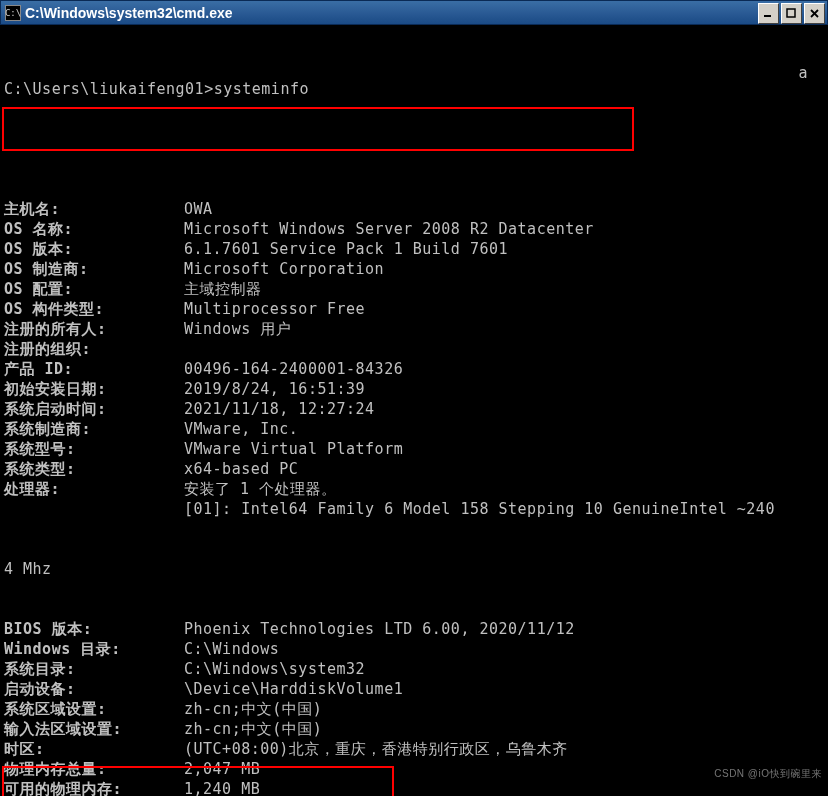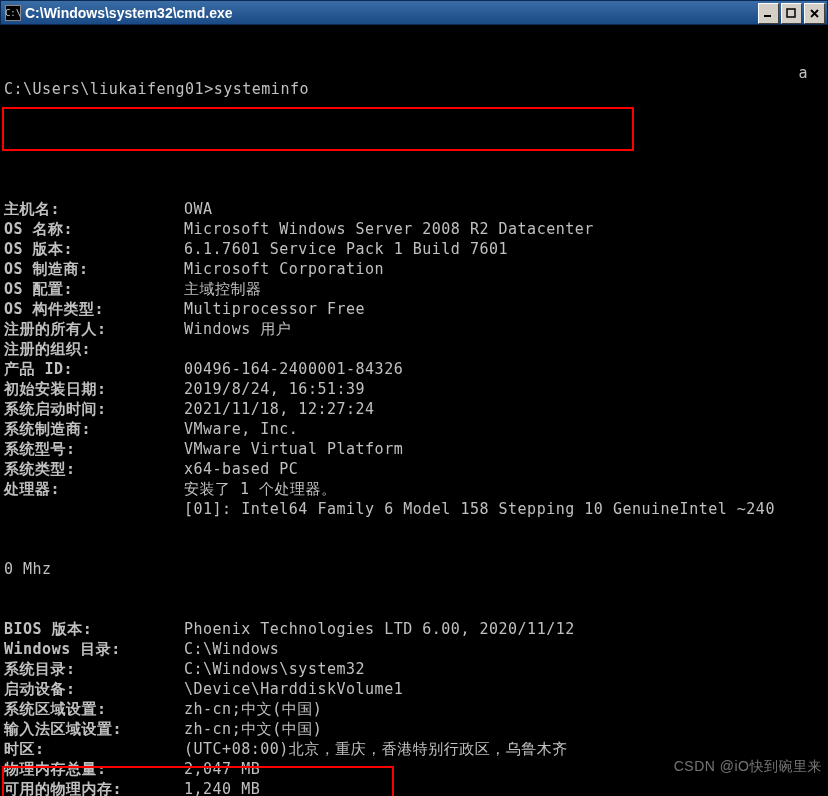--- a/index.html
+++ b/index.html
@@ -95,24 +95,24 @@
     border: 2px solid #ff0000;
     pointer-events: none;
     left: 2px;
     top: 741px;
     width: 392px;
     height: 44px;
   }
   .watermark {
     position: absolute;
     right: 6px;
-    bottom: 20px;
+    bottom: 12px;
     color: rgba(210,210,210,0.55);
     font-family: sans-serif;
-    font-size: 14px;
+    font-size: 10px;
   }
   .floata {
     position: absolute;
     right: 20px;
     top: 38px;
     color: #c0c0c0;
   }
 </style>
 </head>
 <body>
@@ -137,20 +137,20 @@
           <line x1="9" y1="2" x2="2" y2="9" stroke="#000" stroke-width="1.8"></line>
         </svg>
     </div>
   </div>
 </div>
 
 <div class="terminal">
   <div class="row"><span>C:\Users\liukaifeng01&gt;</span><span>systeminfo</span></div>
   <div class="row"> </div>
   <div id="block1"><div class="row"><span class="label">主机名:</span><span class="value">OWA</span></div><div class="row"><span class="label">OS 名称:</span><span class="value">Microsoft Windows Server 2008 R2 Datacenter</span></div><div class="row"><span class="label">OS 版本:</span><span class="value">6.1.7601 Service Pack 1 Build 7601</span></div><div class="row"><span class="label">OS 制造商:</span><span class="value">Microsoft Corporation</span></div><div class="row"><span class="label">OS 配置:</span><span class="value">主域控制器</span></div><div class="row"><span class="label">OS 构件类型:</span><span class="value">Multiprocessor Free</span></div><div class="row"><span class="label">注册的所有人:</span><span class="value">Windows 用户</span></div><div class="row"><span class="label">注册的组织:</span><span class="value"></span></div><div class="row"><span class="label">产品 ID:</span><span class="value">00496-164-2400001-84326</span></div><div class="row"><span class="label">初始安装日期:</span><span class="value">2019/8/24, 16:51:39</span></div><div class="row"><span class="label">系统启动时间:</span><span class="value">2021/11/18, 12:27:24</span></div><div class="row"><span class="label">系统制造商:</span><span class="value">VMware, Inc.</span></div><div class="row"><span class="label">系统型号:</span><span class="value">VMware Virtual Platform</span></div><div class="row"><span class="label">系统类型:</span><span class="value">x64-based PC</span></div><div class="row"><span class="label">处理器:</span><span class="value">安装了 1 个处理器。</span></div><div class="row"><span class="label"></span><span class="value">[01]: Intel64 Family 6 Model 158 Stepping 10 GenuineIntel ~240</span></div></div>
-  <div class="row"><span>0 Mhz</span></div>
+  <div class="row"><span>4 Mhz</span></div>
   <div id="block2"><div class="row"><span class="label">BIOS 版本:</span><span class="value">Phoenix Technologies LTD 6.00, 2020/11/12</span></div><div class="row"><span class="label">Windows 目录:</span><span class="value">C:\Windows</span></div><div class="row"><span class="label">系统目录:</span><span class="value">C:\Windows\system32</span></div><div class="row"><span class="label">启动设备:</span><span class="value">\Device\HarddiskVolume1</span></div><div class="row"><span class="label">系统区域设置:</span><span class="value">zh-cn;中文(中国)</span></div><div class="row"><span class="label">输入法区域设置:</span><span class="value">zh-cn;中文(中国)</span></div><div class="row"><span class="label">时区:</span><span class="value">(UTC+08:00)北京，重庆，香港特别行政区，乌鲁木齐</span></div><div class="row"><span class="label">物理内存总量:</span><span class="value">2,047 MB</span></div><div class="row"><span class="label">可用的物理内存:</span><span class="value">1,240 MB</span></div><div class="row"><span class="label">虚拟内存: 最大值:</span><span class="value">4,095 MB</span></div></div>
 
   <div class="hl1"></div>
   <div class="hl2"></div>
   <span class="floata">a</span>
   <div class="watermark">CSDN @iO快到碗里来</div>
 </div>
 
 </body></html>

